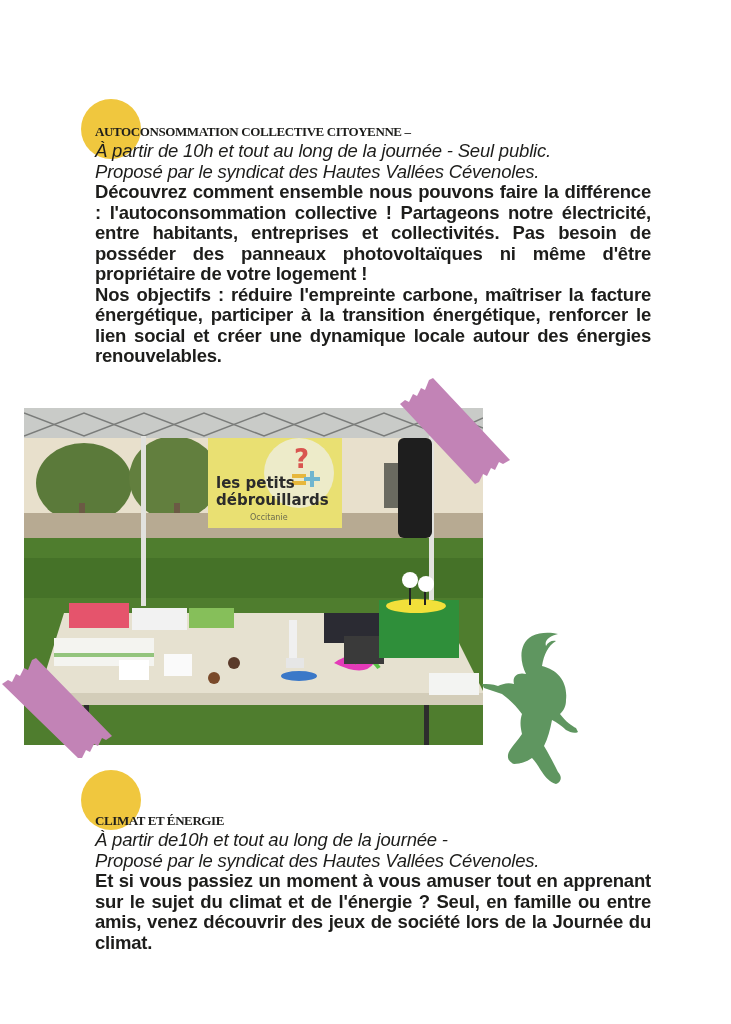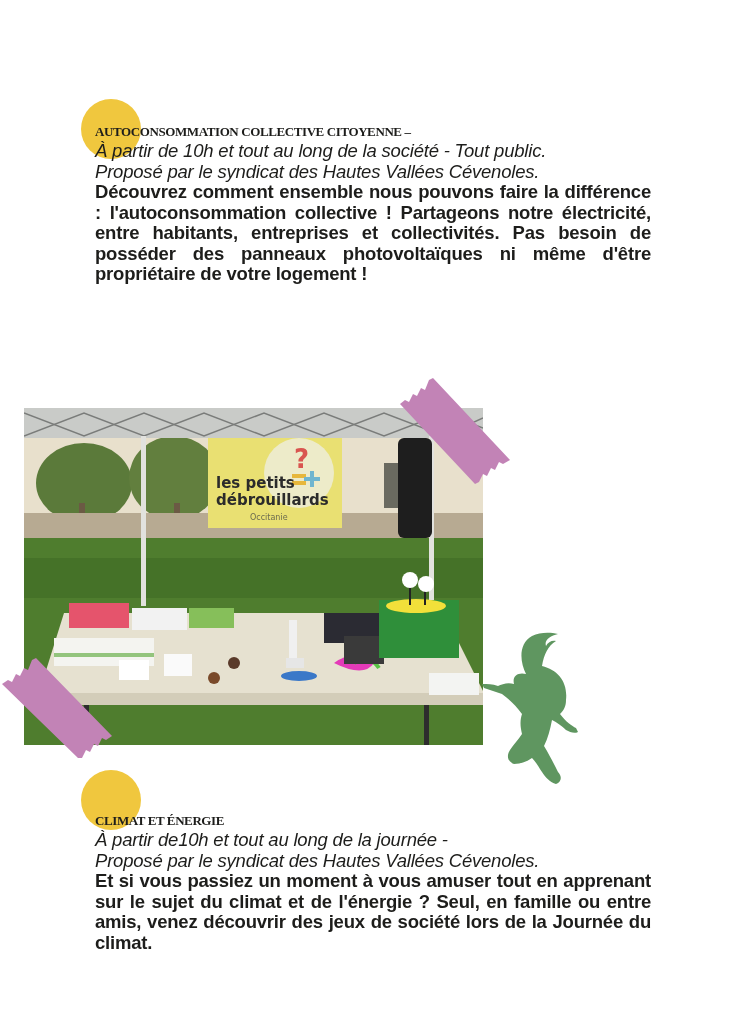--- a/index.html
+++ b/index.html
@@ -18,24 +18,25 @@
   .mascot { position: absolute; left: 480px; top: 622px; width: 100px; height: 166px; z-index: 3; }
 </style>
 </head>
 <body>
 
 <div class="dot" style="left:81px; top:99px;"></div>
 <div class="section" style="top:122px;">
   <h2 class="title">
     <span>AUTOCONSOMMATION COLLECTIVE CITOYENNE –</span><br>
   </h2>
-  <p class="meta">À partir de 10h et tout au long de la société  - Tout public.</p>
+  <p class="meta">À partir de 10h et tout au long de la journée  - Seul public.</p>
   <p class="meta">Proposé par le syndicat des Hautes Vallées Cévenoles.</p>
   <div class="body">
     <p>Découvrez comment ensemble nous pouvons faire la différence : l'autoconsommation collective ! Partageons notre électricité, entre habitants, entreprises et collectivités. Pas besoin de posséder des panneaux photovoltaïques ni même d'être propriétaire de votre logement !</p>
+    <p>Nos objectifs : réduire l'empreinte carbone, maîtriser la facture énergétique, participer à la transition énergétique, renforcer le lien social et créer une dynamique locale autour des énergies renouvelables.</p>
   </div>
 </div>
 
 <div class="photo">
   <svg width="459" height="337" viewBox="0 0 459 337" xmlns="http://www.w3.org/2000/svg">
 
     <rect x="0" y="0" width="459" height="130" fill="#d8d3c4"></rect>
     <rect x="0" y="30" width="459" height="80" fill="#e8e0cc"></rect>
     <rect x="360" y="55" width="40" height="45" fill="#6a6a60"></rect>
 

